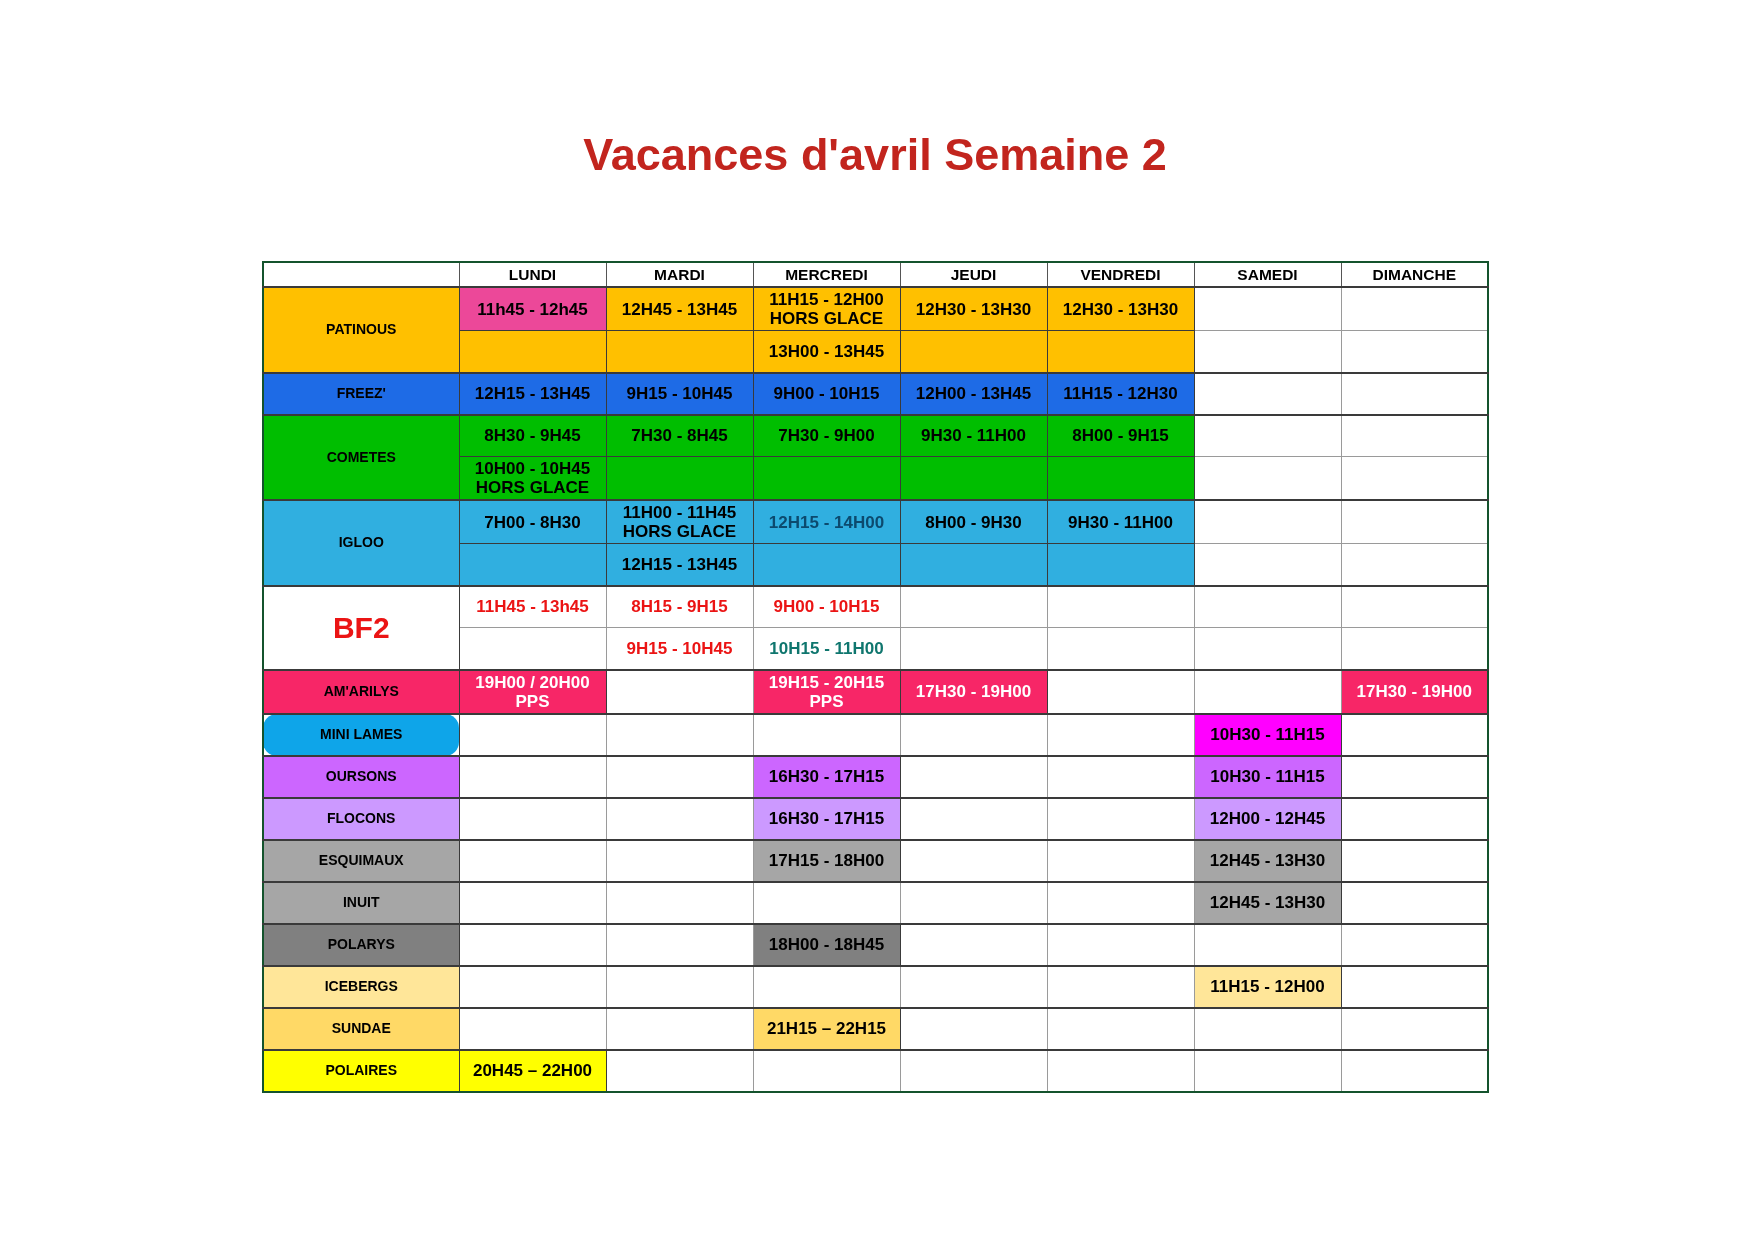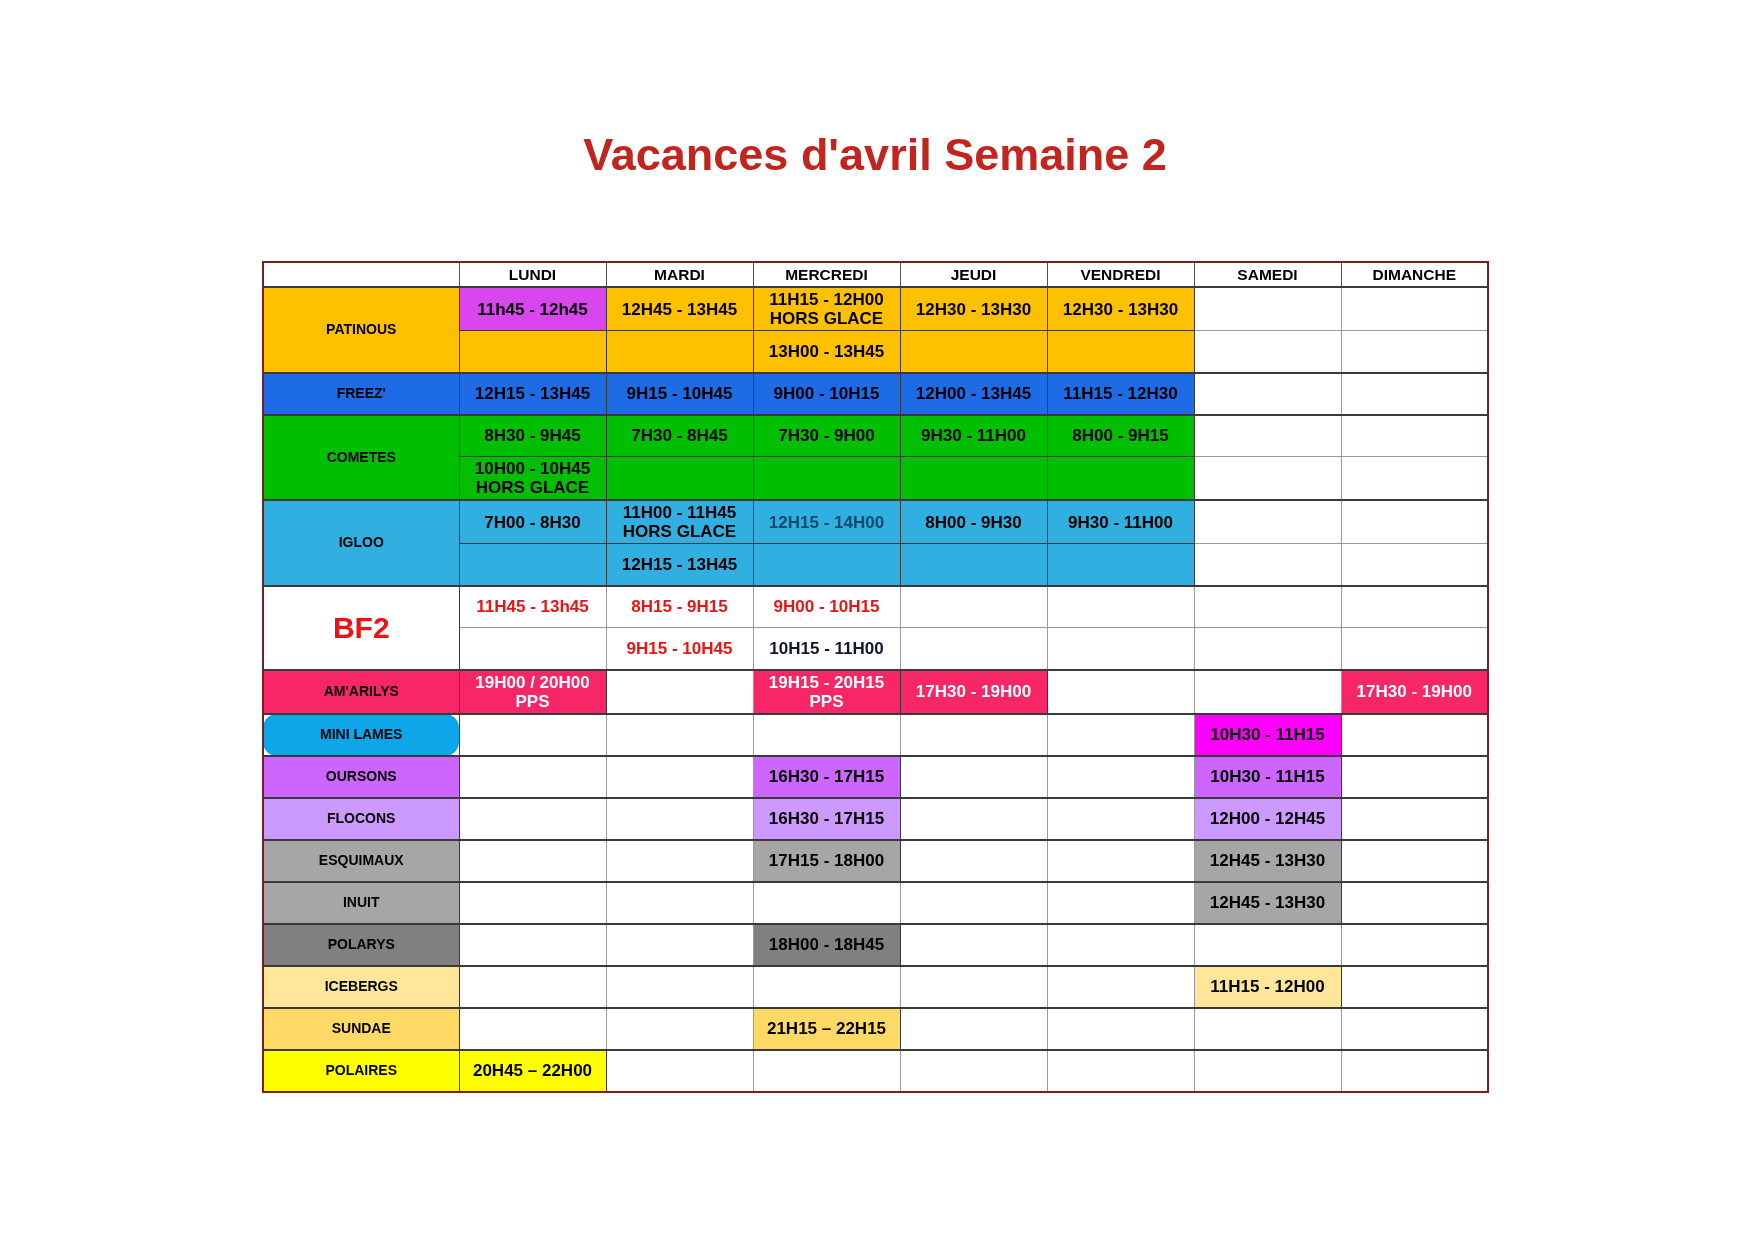--- a/index.html
+++ b/index.html
@@ -8,21 +8,21 @@
     font-family:"Liberation Sans","DejaVu Sans",sans-serif;
   }
   .page{position:relative;width:1755px;height:908px;background:#fff;}
   .title-block{
     position:absolute;top:126px;left:262px;width:1226px;text-align:center;
     font-weight:bold;font-size:45px;line-height:57px;letter-spacing:0px;
   }
   .sched-wrap{position:absolute;top:261px;left:262px;}
   table.sched{
     border-collapse:collapse;table-layout:fixed;
-    border:2px solid #7f1d1d;
+    border:2px solid #14532d;
   }
   table.sched col.c-label{width:196px;}
   table.sched col.c-day{width:147px;}
   .sched th,.sched td{
     padding:2px 2px;text-align:center;vertical-align:middle;
     font-weight:bold;font-size:17px;line-height:19px;
     white-space:pre-line;overflow:hidden;
   }
   .sched thead tr{height:25px;}
   .sched thead th{
@@ -64,21 +64,21 @@
             <th>MERCREDI</th>
             <th>JEUDI</th>
             <th>VENDREDI</th>
             <th>SAMEDI</th>
             <th>DIMANCHE</th>
           </tr>
       </thead>
       <tbody>
           <tr class="group-start">
             <td class="group-label" rowspan="2" style="background: rgb(255, 192, 0); color: rgb(0, 0, 0);">PATINOUS</td>
-            <td class="filled" style="color: rgb(0, 0, 0); background: #d946ef;">11h45 - 12h45</td>
+            <td class="filled" style="color: rgb(0, 0, 0); background: #ec4899;">11h45 - 12h45</td>
             <td class="filled" style="color: rgb(0, 0, 0); background: rgb(255, 192, 0);">12H45 - 13H45</td>
             <td class="filled" style="color: rgb(0, 0, 0); background: rgb(255, 192, 0);">11H15 - 12H00
 HORS GLACE</td>
             <td class="filled" style="color: rgb(0, 0, 0); background: rgb(255, 192, 0);">12H30 - 13H30</td>
             <td class="filled" style="color: rgb(0, 0, 0); background: rgb(255, 192, 0);">12H30 - 13H30</td>
             <td></td>
             <td></td>
           </tr>
           <tr>
             <td class="filled" style="color: rgb(0, 0, 0); background: rgb(255, 192, 0);"></td>
@@ -145,21 +145,21 @@
             <td style="color: rgb(235, 20, 20);">8H15 - 9H15</td>
             <td style="color: rgb(235, 20, 20);">9H00 - 10H15</td>
             <td></td>
             <td></td>
             <td></td>
             <td></td>
           </tr>
           <tr>
             <td></td>
             <td style="color: rgb(235, 20, 20);">9H15 - 10H45</td>
-            <td style="color: #0f172a;">10H15 - 11H00</td>
+            <td style="color: #0f766e;">10H15 - 11H00</td>
             <td></td>
             <td></td>
             <td></td>
             <td></td>
           </tr>
           <tr class="group-start">
             <td class="group-label" rowspan="1" style="background: rgb(247, 38, 103); color: rgb(0, 0, 0);">AM'ARILYS</td>
             <td class="filled" style="color: rgb(255, 255, 255); background: rgb(247, 38, 103);">19H00 / 20H00
 PPS</td>
             <td></td>

